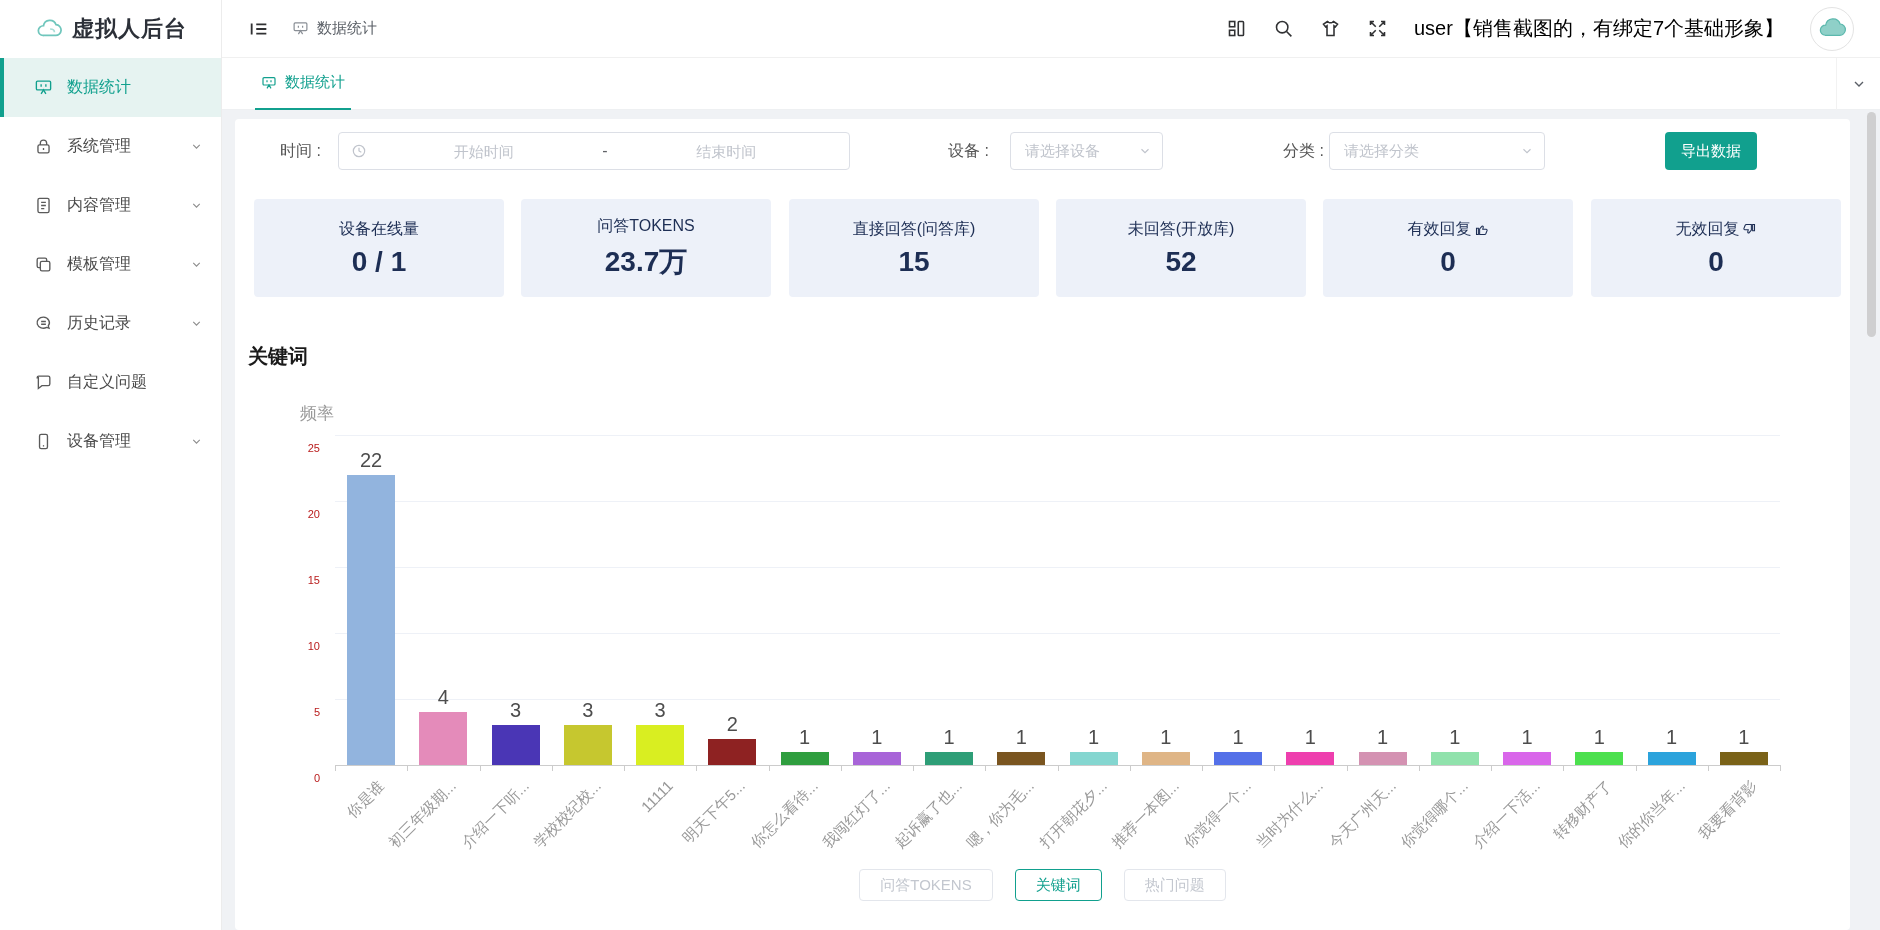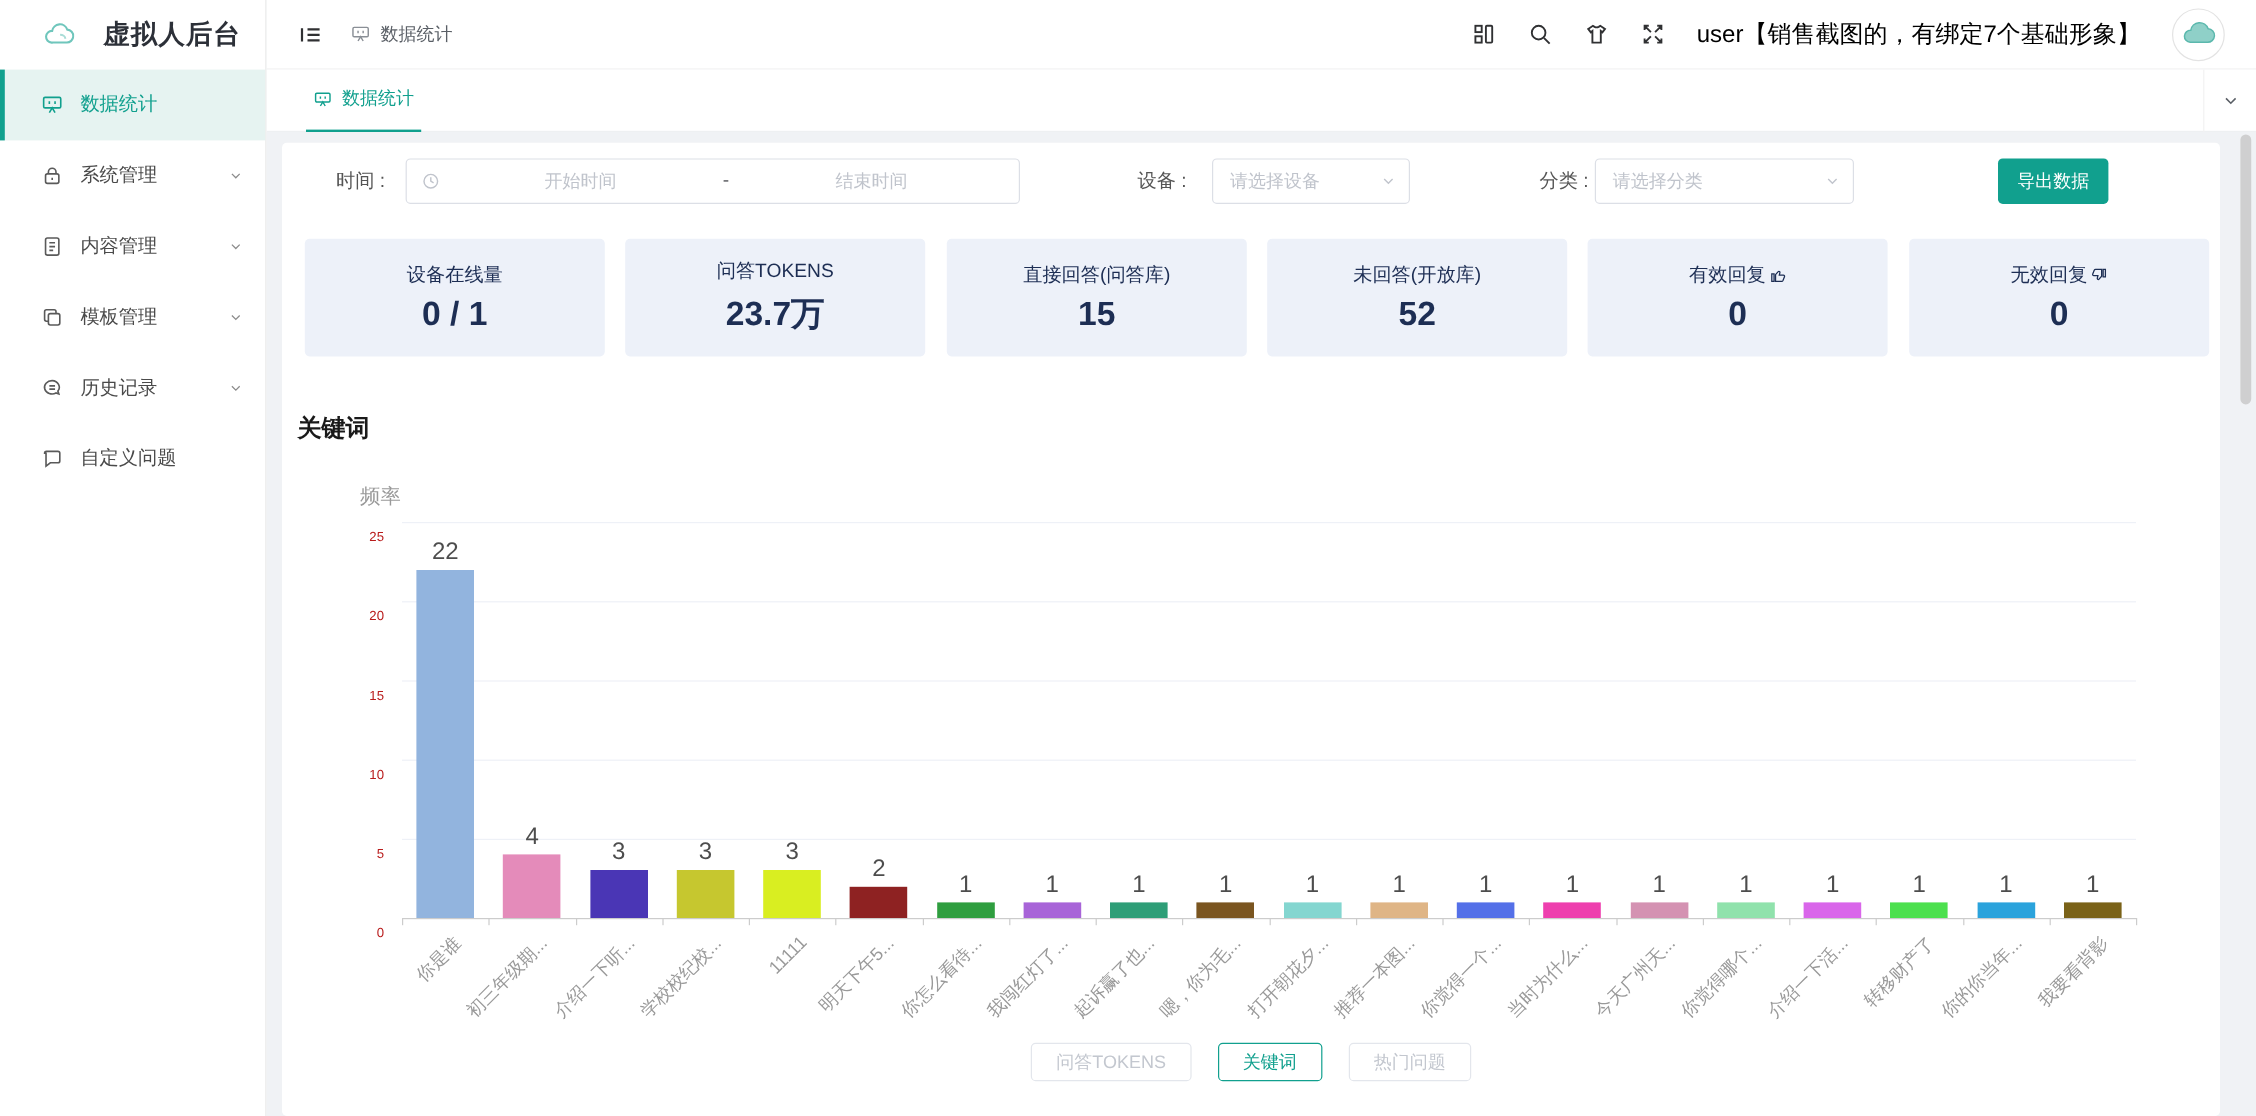--- a/index.html
+++ b/index.html
@@ -3,21 +3,21 @@
 <meta charset="utf-8">
 <style>
   * { margin:0; padding:0; box-sizing:border-box; }
   html,body { width:1880px; height:930px; overflow:hidden; background:#f0f2f5;
     font-family:"Liberation Sans","DejaVu Sans",sans-serif; }
   svg { display:block; }
 
   
   .sidebar { position:absolute; left:0; top:0; width:222px; height:930px; background:#fff;
     border-right:1px solid #ececec; z-index:5; }
-  .logo-row { height:58px; display:flex; align-items:center; padding-left:36px; gap:24px; }
+  .logo-row { height:58px; display:flex; align-items:center; padding-left:36px; gap:10px; }
   .logo-title { font-size:22px; font-weight:bold; color:#2c3038; letter-spacing:1px; }
   .side-item { height:59px; display:flex; align-items:center; padding-left:34px; gap:14px;
     color:#4a4a4a; font-size:16px; cursor:pointer; position:relative; }
   .side-item .chev { position:absolute; right:18px; color:#8c8c8c; }
   .side-item.active { background:#e6f3f1; color:#11a08e; }
   .side-item.active::before { content:""; position:absolute; left:0; top:0; bottom:0; width:4px; background:#11a08e; }
   .side-item .ic { color:#5a5a5a; }
   .side-item.active .ic { color:#11a08e; }
 
   
@@ -166,20 +166,34 @@
       </span>
   </div>
   <div class="side-item">
     <span class="ic">
       <svg width="19" height="19" viewBox="0 0 24 24" fill="none" stroke="currentColor" stroke-width="1.7">
         <path d="M4 6a2 2 0 0 1 2-2h12a2 2 0 0 1 2 2v8a2 2 0 0 1-2 2H10l-4.5 3.5V6z"></path>
       </svg>
       </span>
     <span>自定义问题</span>
   </div>
+  <div class="side-item">
+    <span class="ic">
+      <svg width="19" height="19" viewBox="0 0 24 24" fill="none" stroke="currentColor" stroke-width="1.7">
+        <rect x="7" y="3" width="10" height="18" rx="2"></rect>
+          <path d="M11.2 17.5h1.6"></path>
+      </svg>
+      </span>
+    <span>设备管理</span>
+    <span class="chev">
+      <svg width="13" height="13" viewBox="0 0 24 24" fill="none" stroke="currentColor" stroke-width="2">
+          <path d="M6 9l6 6 6-6"></path>
+        </svg>
+      </span>
+  </div>
 </div>
 
 <div class="header">
   <div class="hd-left">
     <span class="hd-ic">
       <svg width="22" height="22" viewBox="0 0 24 24" fill="none" stroke="currentColor" stroke-width="2">
         <path d="M4 6v12M9 7h11M9 12h11M9 17h11"></path>
       </svg>
       </span>
     <span class="crumb">
@@ -252,21 +266,21 @@
           <circle cx="12" cy="12" r="8.5"></circle>
             <path d="M12 7v5l3.5 2"></path>
         </svg>
         </span>
       <input placeholder="开始时间" style="">
       <span style="color:#606266;padding:0 8px">-</span>
       <input placeholder="结束时间" style="">
     </div>
 
     <span class="flabel" style="left:713px">设备 :</span>
-    <div class="selbox" style="left:775px;width:165px">
+    <div class="selbox" style="left:775px;width:153px">
       <span class="ph">请选择设备</span>
       <span>
         <svg width="14" height="14" viewBox="0 0 24 24" fill="none" stroke="#c0c4cc" stroke-width="2">
             <path d="M6 9l6 6 6-6"></path>
           </svg>
         </span>
     </div>
 
     <span class="flabel" style="left:1048px">分类 :</span>
     <div class="selbox" style="left:1094px;width:216px">

